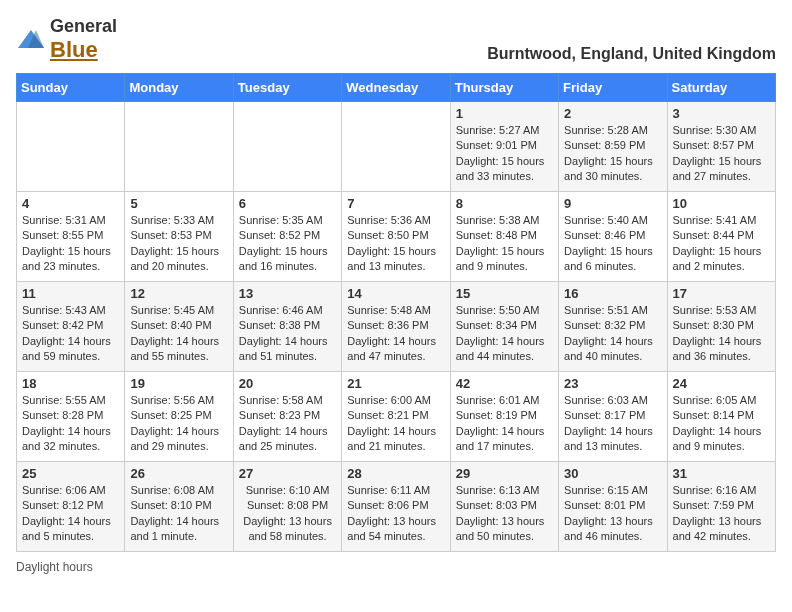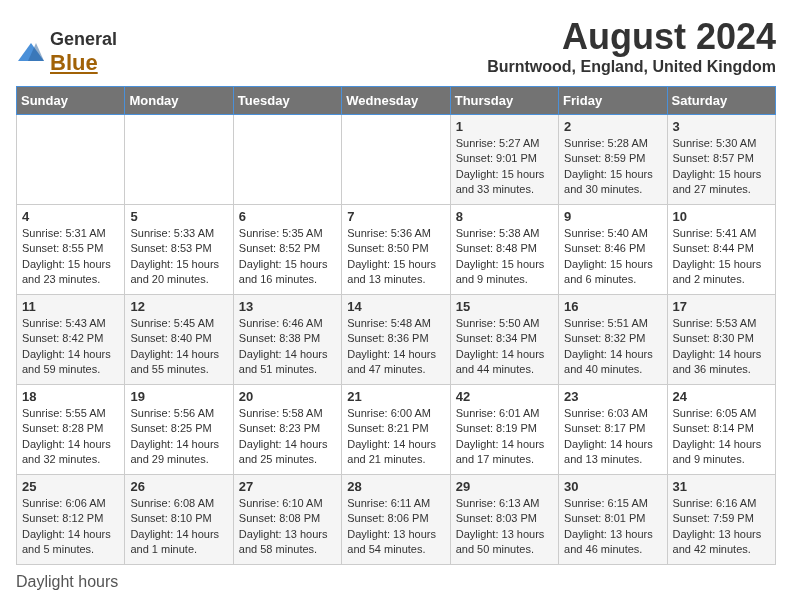--- a/index.html
+++ b/index.html
@@ -37,21 +37,21 @@
       font-size: 16px;
       color: #333;
       font-weight: bold;
     }
     .calendar-table {
       width: 100%;
       border-collapse: collapse;
       font-size: 11px;
     }
     .calendar-table thead th {
-      background-color: #737373;
+      background-color: #3b82f6;
       color: #fff;
       padding: 6px 4px;
       text-align: left;
       font-size: 13px;
       font-weight: bold;
       border: 1px solid #4a90d9;
     }
     .calendar-table tbody td {
       border: 1px solid #ccc;
       padding: 4px 5px;
@@ -71,40 +71,39 @@
     }
     .day-info {
       color: #333;
       line-height: 1.4;
     }
     .empty-cell {
       background: #fff !important;
     }
     .footer-note {
       margin-top: 8px;
-      font-size: 16px;
+      font-size: 12px;
       color: #555;
     }
   </style>
 </head>
 <body>
 
 <div class="header-area">
   <div class="logo">
     <svg class="logo-icon" viewBox="0 0 30 24" xmlns="http://www.w3.org/2000/svg">
       <polygon points="15,2 28,20 2,20" fill="#4a90d9"></polygon>
       <polygon points="20,2 28,20 12,20" fill="#2a6099" opacity="0.5"></polygon>
     </svg>
     <div>
       <span style="font-size:18px;font-weight:bold;color:#333;">General</span><br>
       <span style="font-size:22px;font-weight:bold;color:#a16207;text-decoration:underline;">Blue</span>
     </div>
   </div>
   <div class="title-area">
-    <div class="month-title">August 2024</div>
     <div class="location-title">Burntwood, England, United Kingdom</div>
   </div>
 </div>
 
 <table class="calendar-table">
   <thead>
     <tr id="days-header">
     <th>Sunday</th>
         <th>Monday</th>
         <th>Tuesday</th>
@@ -305,21 +304,21 @@
         </td>
         <td>
           <span class="day-number">26</span>
           <div class="day-info" style="white-space: pre-line;">Sunrise: 6:08 AM
 Sunset: 8:10 PM
 Daylight: 14 hours
 and 1 minute.</div>
         </td>
         <td>
           <span class="day-number">27</span>
-          <div class="day-info" style="white-space: pre-line;">Sunrise: 6:10 AM
+          <div class="day-info" style="white-space: pre-line; text-align: center;">Sunrise: 6:10 AM
 Sunset: 8:08 PM
 Daylight: 13 hours
 and 58 minutes.</div>
         </td>
         <td>
           <span class="day-number">28</span>
           <div class="day-info" style="white-space: pre-line;">Sunrise: 6:11 AM
 Sunset: 8:06 PM
 Daylight: 13 hours
 and 54 minutes.</div>

